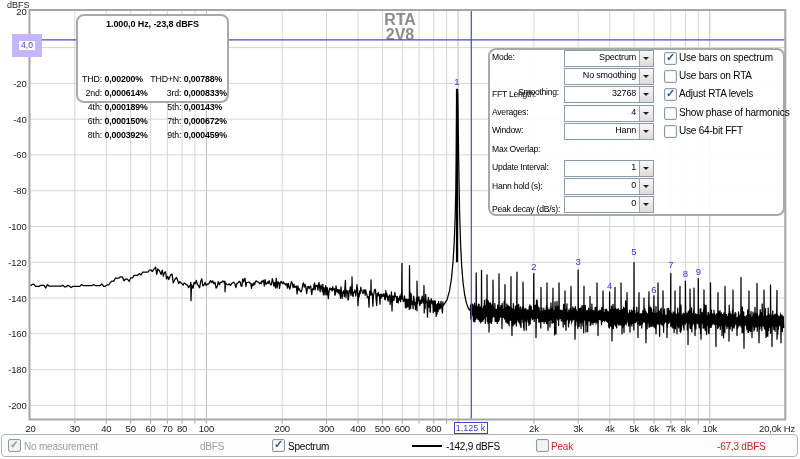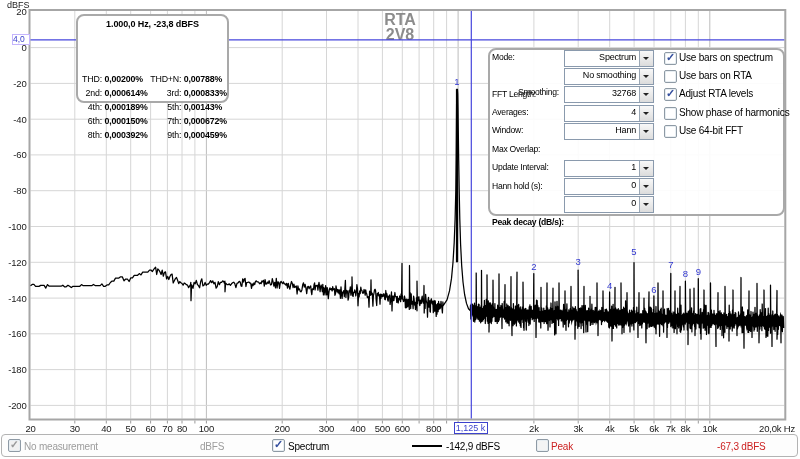--- a/index.html
+++ b/index.html
@@ -131,21 +131,21 @@
 <text x="26.5" y="194.2" text-anchor="end" class="ax">-80</text>
 <text x="26.5" y="230.0" text-anchor="end" class="ax">-100</text>
 <text x="26.5" y="265.8" text-anchor="end" class="ax">-120</text>
 <text x="26.5" y="301.6" text-anchor="end" class="ax">-140</text>
 <text x="26.5" y="337.3" text-anchor="end" class="ax">-160</text>
 <text x="26.5" y="373.1" text-anchor="end" class="ax">-180</text>
 <text x="26.5" y="408.9" text-anchor="end" class="ax">-200</text>
 <text x="7" y="7.5" style="font:9px 'Liberation Sans',sans-serif;fill:#1a1a1a">dBFS</text>
 </svg>
 
-<div style="position:absolute;left:12px;top:34px;width:16px;height:9px;border:1px solid #c4b5fd;background:#fff;color:#3c42cc;font-size:8.5px;text-align:left;line-height:9px;">4,0</div>
+<div style="position:absolute;left:12px;top:34px;width:16px;height:9px;border:7px solid #c4b5fd;background:#fff;color:#3c42cc;font-size:8.5px;text-align:center;line-height:9px;">4,0</div>
 <div style="position:absolute;left:453.5px;top:422px;width:32px;height:10px;border:1px solid #3c42cc;background:#fff;color:#3c42cc;font-size:9px;text-align:center;line-height:10px;">1,125 k</div>
 
 <div class="panel" style="left:76px;top:13.5px;width:149px;height:85px;background:#fff;">
  <div style="position:absolute;left:0;right:0;top:3.5px;text-align:center;font-size:9px;font-weight:bold;letter-spacing:-0.1px;">1.000,0 Hz, -23,8 dBFS</div>
  <table style="position:absolute;left:4px;top:15px;border-spacing:0;font-size:8.8px;letter-spacing:-0.15px;line-height:14.2px;margin-top:41px;">
  <tbody>
           <tr>
             <td class="r" style="width:15px">THD:</td>
             <td class="b" style="width:44px">0,00200%</td>
             <td class="r" style="width:33px">THD+N:</td>
@@ -210,21 +210,21 @@
 <div class="lbl" style="left:492px;top:162.1px;">Update Interval:</div>
 <div class="combo" style="left:564px;top:159.6px;width:88px;">
       <div class="cfield">1</div>
       <div class="cbtn"></div>
     </div>
 <div class="lbl" style="left:492px;top:180.5px;">Hann hold (s):</div>
 <div class="combo" style="left:564px;top:178.0px;width:88px;">
       <div class="cfield">0</div>
       <div class="cbtn"></div>
     </div>
-<div class="lbl" style="left:492px;top:217px;font-weight:bold;">Peak decay (dB/s):</div>
+<div class="lbl" style="left:492px;top:204px;">Peak decay (dB/s):</div>
 <div class="combo" style="left:564px;top:196.3px;width:88px;">
       <div class="cfield">0</div>
       <div class="cbtn"></div>
     </div>
 <div class="cb chk" style="left:664px;top:51.5px;"></div>
 <div class="cblbl" style="left:679px;top:51.5px;">Use bars on spectrum</div>
 <div class="cb" style="left:664px;top:69.8px;"></div>
 <div class="cblbl" style="left:679px;top:69.8px;">Use bars on RTA</div>
 <div class="cb chk" style="left:664px;top:88.2px;"></div>
 <div class="cblbl" style="left:679px;top:88.2px;">Adjust RTA levels</div>

